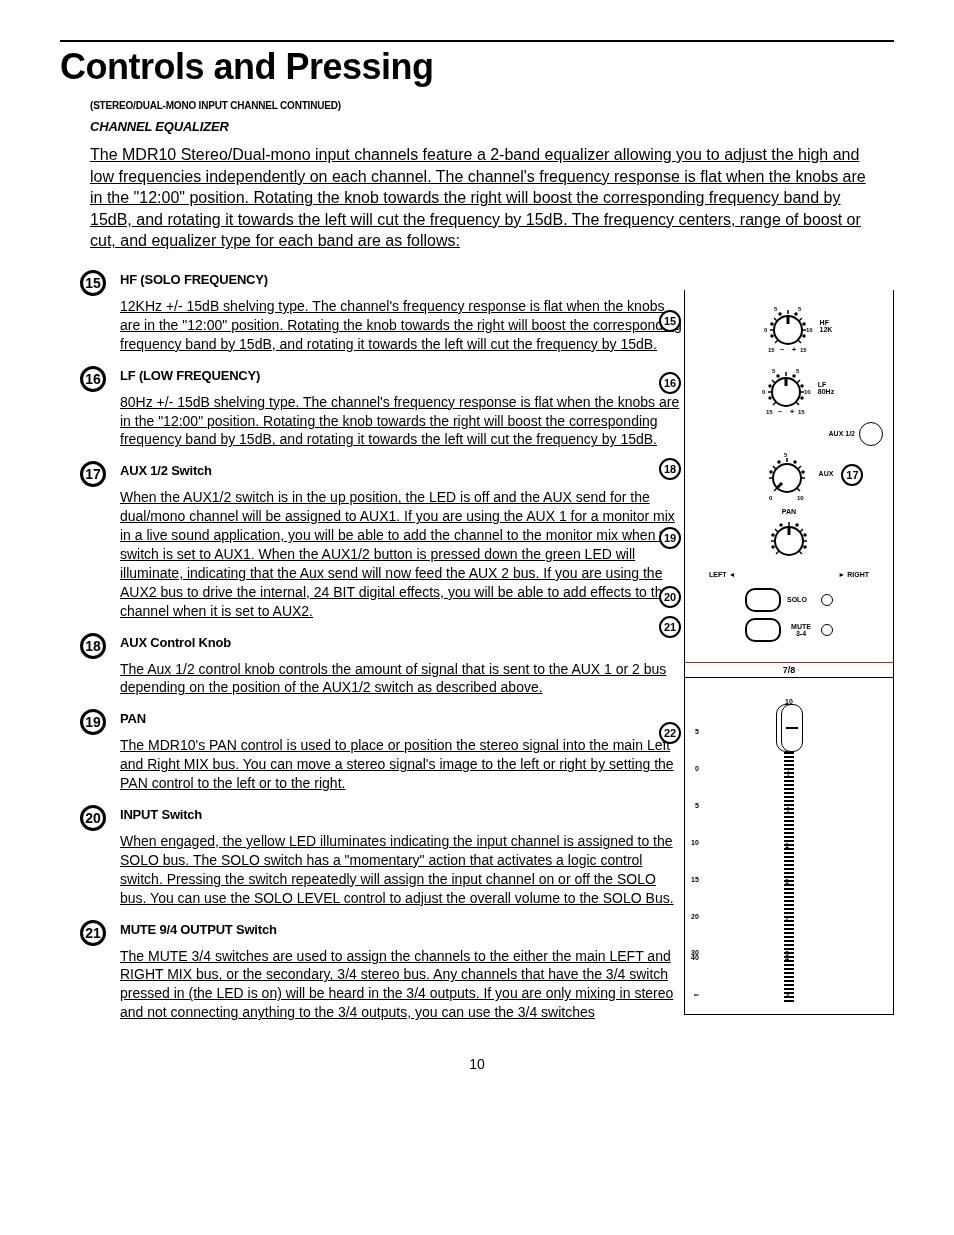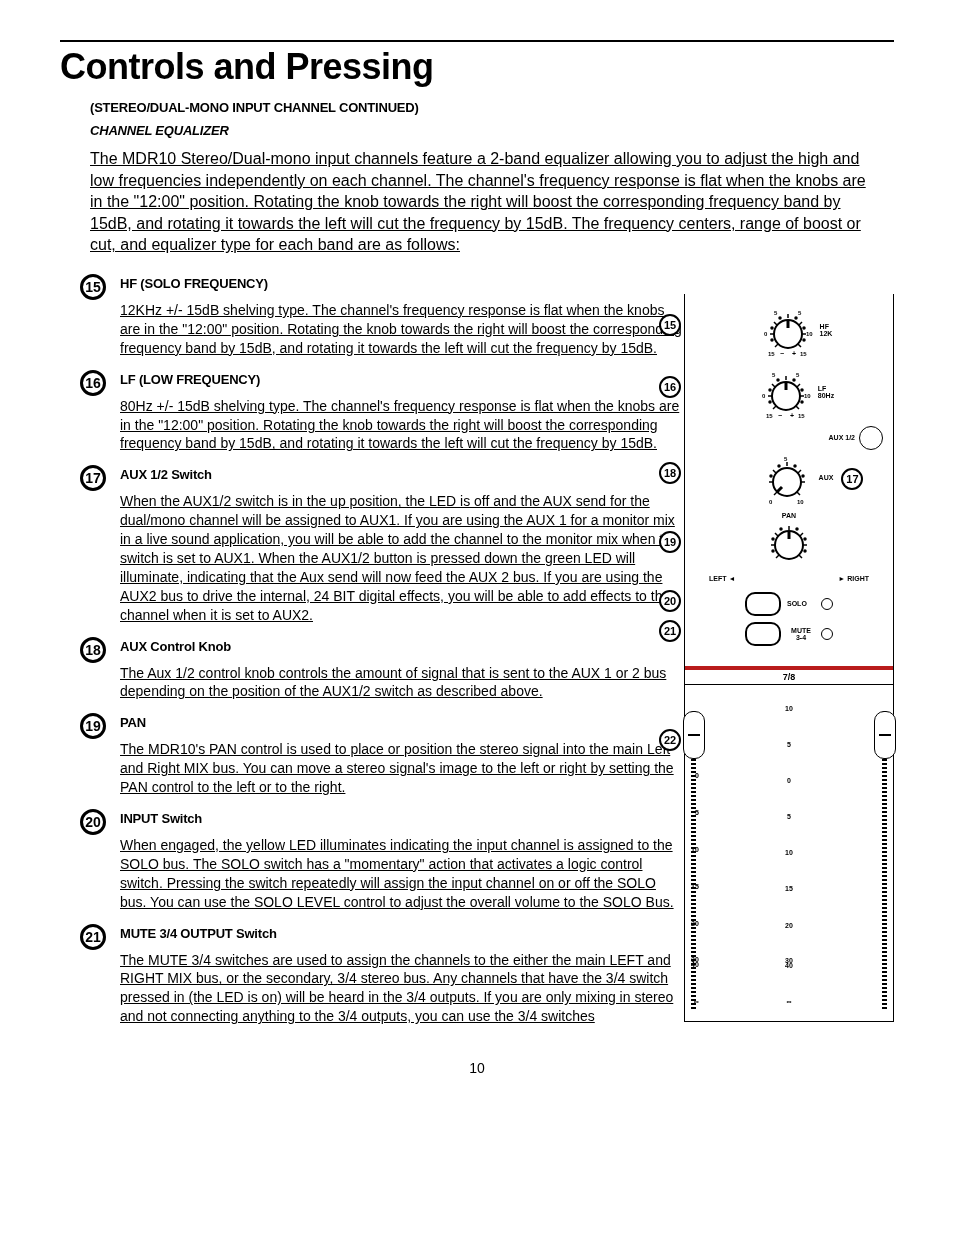--- a/index.html
+++ b/index.html
@@ -18,21 +18,21 @@
   h1 {
     font-family: "Arial Black", Arial, sans-serif;
     font-weight: 900;
     font-size: 36px;
     margin: 0 0 12px 0;
     letter-spacing: -0.5px;
   }
   .sub1 {
     font-family: "Arial Black", Arial, sans-serif;
     font-weight: 900;
-    font-size: 13px;
+    font-size: 10px;
     margin: 4px 0 8px 30px;
     letter-spacing: -0.2px;
   }
   .sub2 {
     font-family: "Arial Black", Arial, sans-serif;
     font-weight: 900;
     font-size: 13px;
     margin: 4px 0 10px 30px;
     letter-spacing: -0.2px;
     font-style: italic;
@@ -165,29 +165,29 @@
     border-radius: 10px;
     display: inline-block;
   }
   .small-led {
     width: 10px; height: 10px; border: 1.5px solid #000; border-radius: 50%;
   }
   .ch-label {
     text-align: center;
     font-size: 9px;
     font-weight: bold;
-    border-top: 4px solid #b91c1c;
+    border-top: 1px solid #b91c1c;
     border-bottom: 1px solid #000;
     padding: 2px 0;
     margin: 20px -4px;
   }
   .faders {
     position: relative;
     display: flex;
-    justify-content: space-between;
+    justify-content: center;
     padding: 6px 2px 0 2px;
   }
   .fader-col {
     display: flex;
     flex-direction: column;
     align-items: center;
     gap: 0;
     position: relative;
   }
   .fader-cap {
@@ -269,21 +269,21 @@
     </div>
 
     <div class="item">
       <div class="marker">20</div>
       <div class="item-title">INPUT Switch</div>
       <p class="item-body">When engaged, the yellow LED illuminates indicating the input channel is assigned to the SOLO bus. The SOLO switch has a "momentary" action that activates a logic control switch. Pressing the switch repeatedly will assign the input channel on or off the SOLO bus. You can use the SOLO LEVEL control to adjust the overall volume to the SOLO Bus.</p>
     </div>
 
     <div class="item">
       <div class="marker">21</div>
-      <div class="item-title">MUTE 3/4 OUTPUT Switch</div>
+      <div class="item-title">MUTE 9/4 OUTPUT Switch</div>
       <p class="item-body">The MUTE 3/4 switches are used to assign the channels to the either the main LEFT and RIGHT MIX bus, or the secondary, 3/4 stereo bus. Any channels that have the 3/4 switch pressed in (the LED is on) will be heard in the 3/4 outputs. If you are only mixing in stereo and not connecting anything to the 3/4 outputs, you can use the 3/4 switches</p>
     </div>
 
   </div>
 
   <div class="right">
     <div class="strip">
 
       <div class="knob-row" style="margin-top:2px;">
         <div class="callout" style="top:12px;">15</div>

